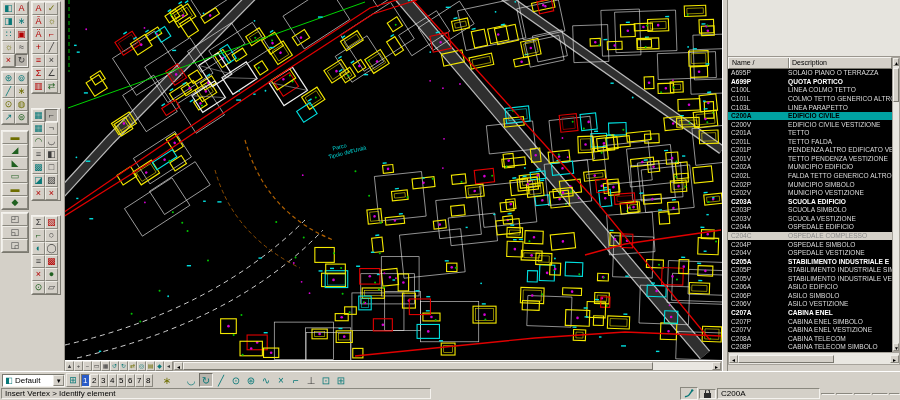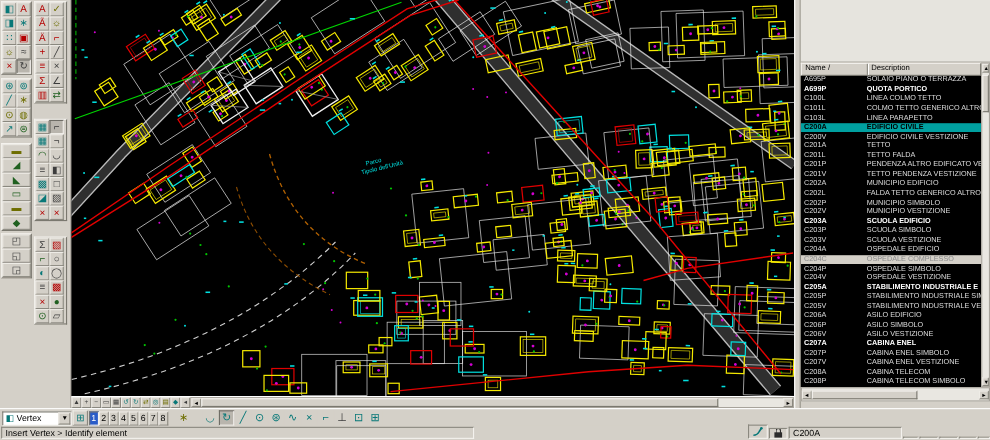--- a/index.html
+++ b/index.html
@@ -50,21 +50,21 @@
   .combo .cicon{width:12px;text-align:center;color:#087878;font-size:8px;}
   .combo .ctext{flex:1;overflow:hidden;}
   .combo .carrow{width:11px;height:11px;background:#d4d0c8;border:1px solid;border-color:#eeece6 #8a887f #8a887f #eeece6;font-size:6px;line-height:10px;text-align:center;}
   .sqbtn{width:15px;height:14px;background:#d4d0c8;border:1px solid;border-color:#eeece6 #8a887f #8a887f #eeece6;font-size:9px;line-height:12px;text-align:center;}
   .numbtn{width:9px;height:13px;background:#d4d0c8;border:1px solid;border-color:#eeece6 #8a887f #8a887f #eeece6;font-size:8px;line-height:11px;text-align:center;}
   .numbtn.active{background:#2a5cc8;color:#fff;border-color:#7a786f #f4f2ee #f4f2ee #7a786f;}
   .ibtn{width:14px;height:14px;background:#d4d0c8;border:1px solid transparent;font-size:10px;line-height:13px;text-align:center;}
   .ibtn.pressed{border:1px solid;border-color:#6f6d66 #f4f2ee #f4f2ee #6f6d66;background:#b9b5ad;}
 
   
-  .status-bar{position:absolute;left:0;top:387px;width:900px;height:13px;background:#d4d0c8;display:flex;align-items:flex-end;font-size:8px;}
+  .status-bar{position:absolute;left:0;top:387px;width:900px;height:13px;background:#d4d0c8;display:flex;align-items:center;font-size:8px;}
   .pane{border:1px solid;border-color:#8a887f #f4f2ee #f4f2ee #8a887f;margin:1px 0 1px 1px;display:flex;align-items:center;padding:0 3px;white-space:nowrap;overflow:hidden;}
   .pane.flat{border-color:transparent;}
   .lock{position:relative;width:7px;height:5px;background:#2c2c2c;margin-top:3px;}
   .lock:before{content:"";position:absolute;left:1px;top:-4px;width:3px;height:4px;border:1px solid #2c2c2c;border-bottom:none;border-radius:3px 3px 0 0;}
 </style>
 </head>
 <body>
 
 <div class="app">
 
@@ -1067,21 +1067,21 @@
       <span class="thumb" style="width:96px;"></span>
       <span style="flex:1"></span>
       <span class="scroll-arrow">►</span>
     </div>
   </div>
 
   <div class="bottom-bar">
     <div class="bb-left">
       <span class="combo">
         <span class="cicon">◧</span>
-        <span class="ctext">Vertex</span>
+        <span class="ctext">Default</span>
         <span class="carrow">▼</span>
       </span>
       <span class="sqbtn ct">⊞</span>
       <span id="viewNums" style="display:flex;gap:0;">
           <span class="numbtn active">1</span>
           <span class="numbtn">2</span>
           <span class="numbtn">3</span>
           <span class="numbtn">4</span>
           <span class="numbtn">5</span>
           <span class="numbtn">6</span>

